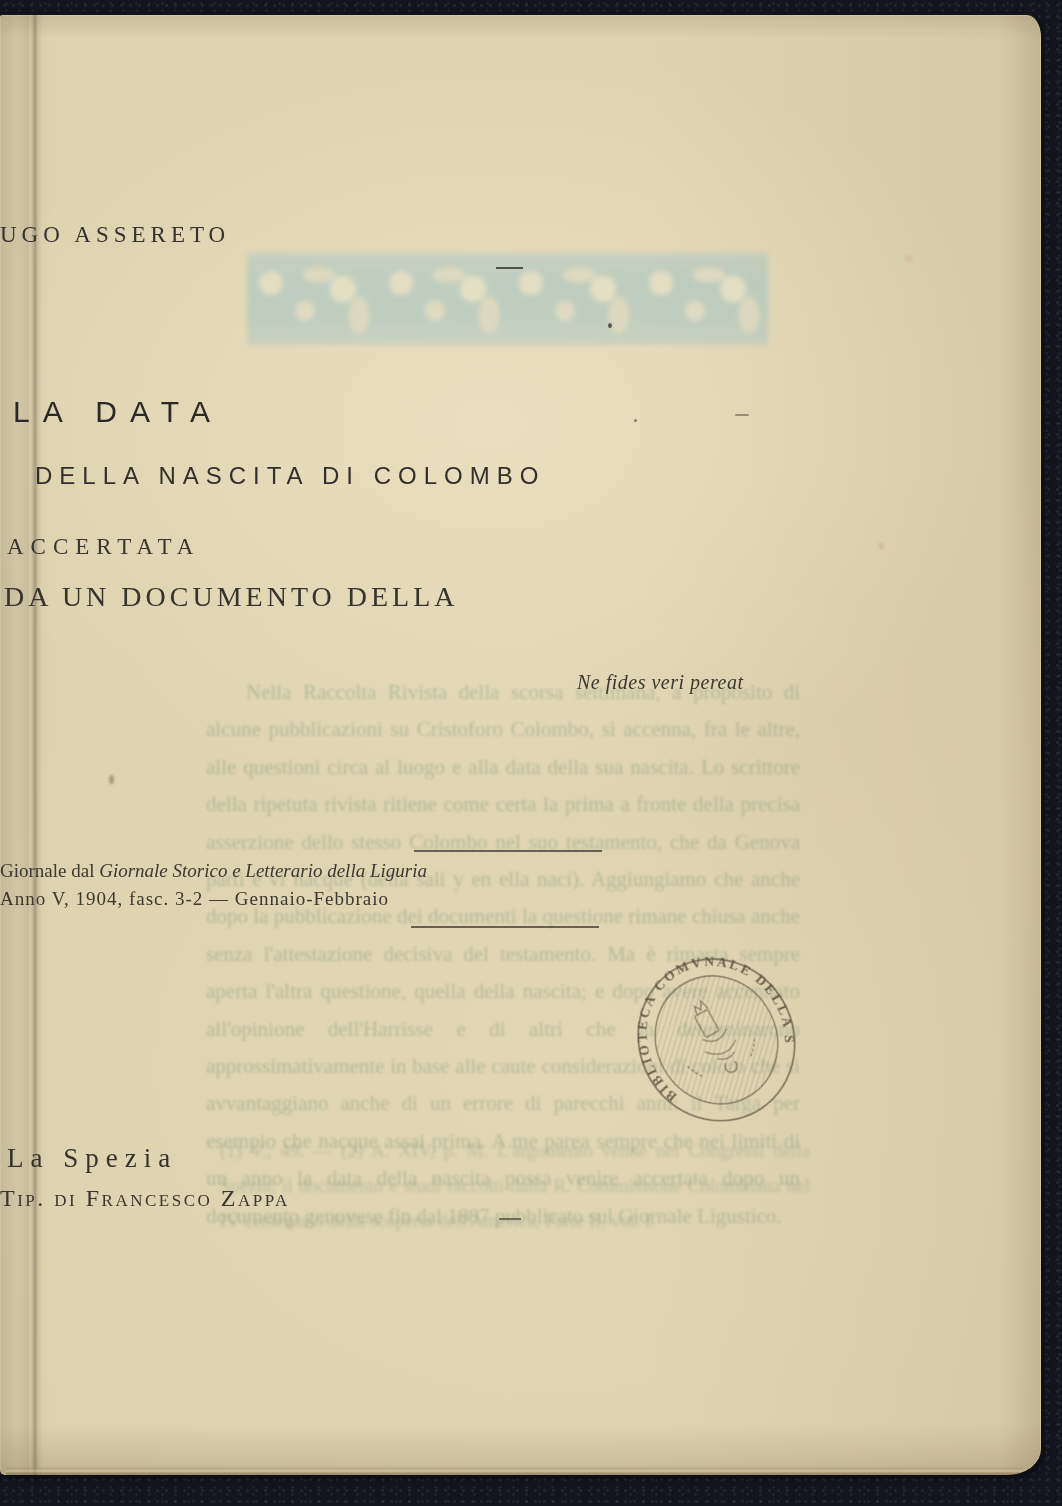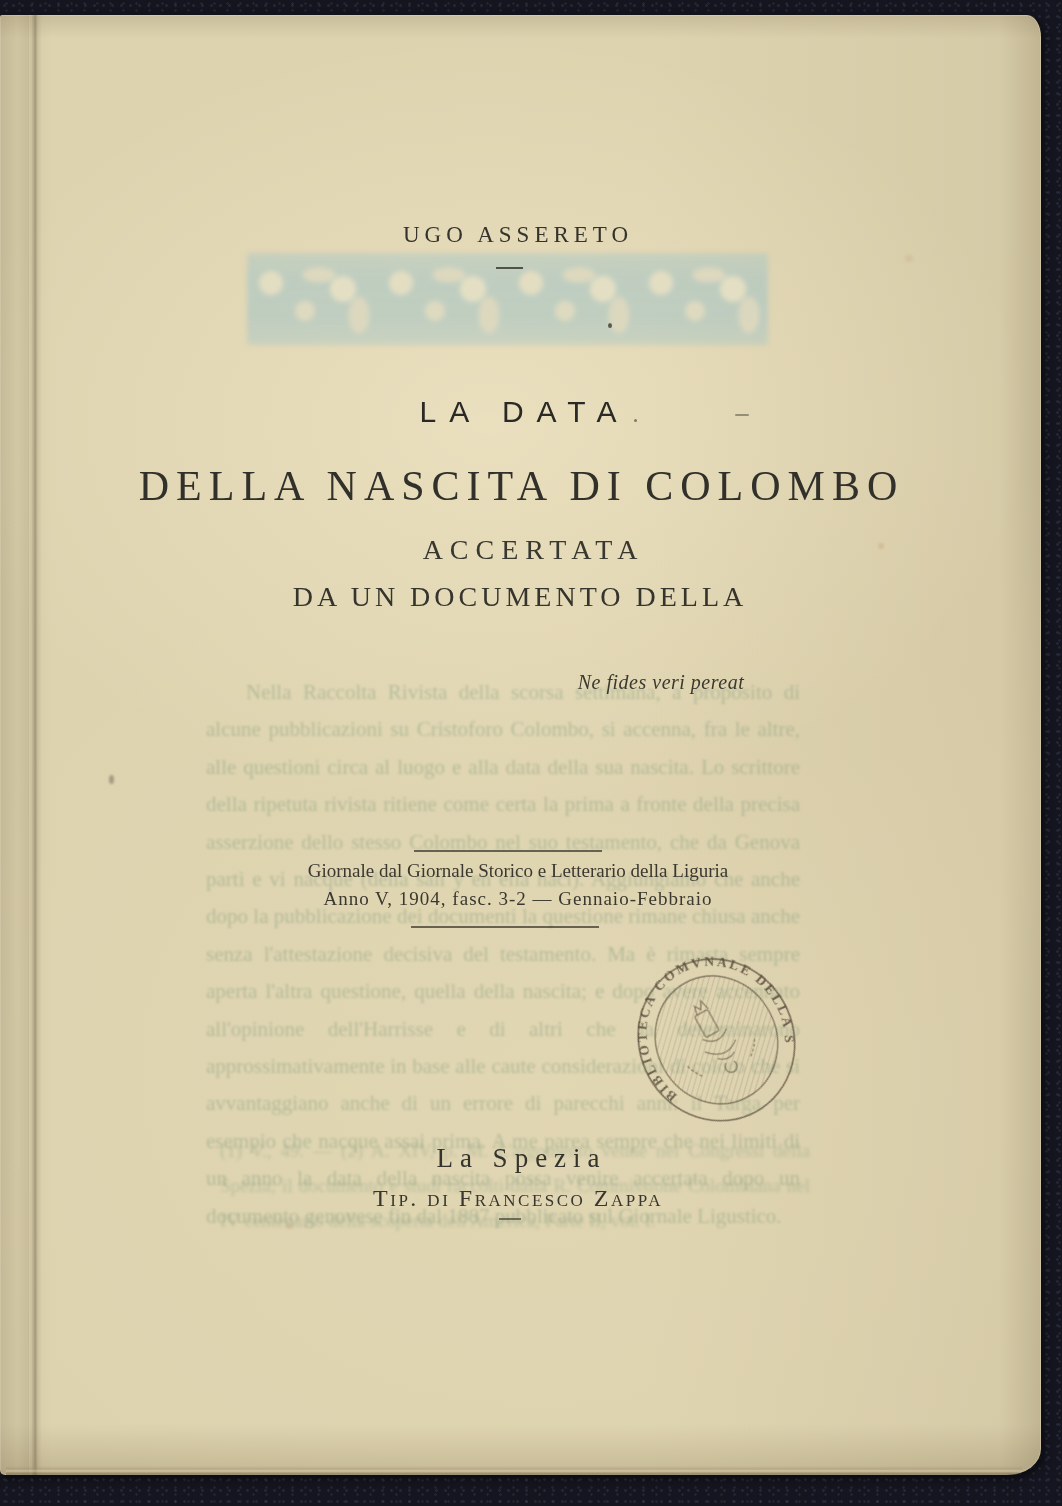--- a/index.html
+++ b/index.html
@@ -22,57 +22,57 @@
     border-bottom-right-radius:34px 26px;border-bottom-left-radius:5px;
     box-shadow:0 0 0 1px rgba(250,244,220,.25) inset, 2px 3px 9px rgba(0,0,0,.55);}
   .page::after{content:"";position:absolute;left:6px;right:18px;bottom:0;height:9px;
     background:linear-gradient(180deg, transparent 0, rgba(150,135,100,.35) 35%, rgba(220,210,180,.5) 55%, rgba(120,105,75,.45) 80%, rgba(95,85,60,.5) 100%);
     border-bottom-right-radius:20px;}
   .crease{position:absolute;top:0;left:28px;width:14px;height:100%;
     background:linear-gradient(90deg, transparent 0, rgba(100,88,62,.10) 25%, rgba(80,70,48,.38) 52%, rgba(120,106,76,.14) 70%, transparent 100%);}
   .left-strip{position:absolute;top:0;left:0;width:29px;height:100%;
     background:linear-gradient(90deg, rgba(110,98,70,.10), rgba(140,125,92,.04) 60%, rgba(90,78,55,.12) 100%);}
   .content{position:absolute;left:0;top:0;width:1020px;height:100%;}
-  .centered{position:absolute;left:8px;width:100%;text-align:center;color:#2b2a25;}
+  .centered{position:absolute;left:0;width:100%;color:#2b2a25;}
 
   .author{top:207px;font-size:23px;letter-spacing:5px;color:#34332d;}
   .author-rule{position:absolute;top:252px;left:496px;width:27px;height:2px;background:rgba(52,50,44,.8);}
 
   .ornament-band{position:absolute;top:238px;left:247px;width:521px;height:92px;
     background-color:rgba(170,198,198,.34);
     background-image:
       radial-gradient(circle 16px at 24px 30px, rgba(233,224,194,.85) 0 11px, transparent 13px),
       radial-gradient(circle 13px at 58px 58px, rgba(230,221,192,.8) 0 9px, transparent 11px),
       radial-gradient(circle 18px at 96px 36px, rgba(234,226,196,.85) 0 12px, transparent 14px),
       radial-gradient(ellipse 22px 10px at 72px 22px, rgba(228,219,190,.8) 0 70%, transparent 80%),
       radial-gradient(ellipse 14px 24px at 112px 62px, rgba(228,219,190,.75) 0 70%, transparent 82%),
       linear-gradient(180deg, rgba(166,196,196,.18), rgba(166,196,196,.42) 28%, rgba(166,196,196,.40) 72%, rgba(166,196,196,.16));
     background-size:130px 92px,130px 92px,130px 92px,130px 92px,130px 92px,100% 100%;
     background-repeat:repeat-x;
     filter:blur(2.5px);border-radius:3px;}
 
   .title1{top:380px;font-family:"Liberation Sans",sans-serif;font-weight:normal;font-size:30px;letter-spacing:13px;color:#2a2925;text-indent:13px;}
-  .title2{top:447px;font-family:Liberation Serif, serif;font-weight:400;font-size:42px;letter-spacing:7px;color:#31302a;text-indent:7px;}
-  .subtitle1{top:519px;font-size:28px;letter-spacing:7px;color:#383730;text-indent:7px;padding-left:12px;}
+  .title2{top:447px;font-family:Liberation Sans, sans-serif;font-weight:400;font-size:24px;letter-spacing:7px;color:#31302a;text-indent:7px;padding-left:28px;}
+  .subtitle1{top:519px;font-size:23px;letter-spacing:7px;color:#383730;text-indent:7px;}
   .subtitle2{top:566px;font-size:28px;letter-spacing:4px;color:#35342d;text-indent:4px;}
 
-  .motto{position:absolute;top:656px;left:555px;width:212px;text-align:center;
+  .motto{position:absolute;top:656px;left:577px;width:212px;text-align:left;
     font-style:italic;font-size:20px;color:#3a3930;letter-spacing:.5px;}
 
   .ghost{position:absolute;color:rgba(124,152,122,.42);filter:blur(1.3px);
     text-align:justify;font-size:21px;line-height:37.4px;z-index:0;}
   .ghost-main{left:206px;top:659px;width:594px;text-indent:40px;}
   .ghost-footnote{left:220px;top:1118px;width:590px;font-size:19px;line-height:35px;
     color:rgba(124,152,122,.36);filter:blur(1.5px);}
 
   .rule{position:absolute;height:2px;background:rgba(55,52,45,.72);}
   .rule-top{top:835px;left:414px;width:188px;}
   .rule-bottom{top:911px;left:411px;width:188px;}
   .extract1{top:845px;font-size:19px;color:#3a3830;z-index:1;}
-  .extract1 .ital{}
+  .extract1 .ital{font-style:italic;}
   .extract2{top:873px;font-size:19px;letter-spacing:1px;color:#3a3830;z-index:1;}
 
   .stamp{position:absolute;left:634px;top:938px;width:164px;height:172px;
     transform:rotate(-29deg);filter:blur(.4px);opacity:.88;z-index:2;}
 
   .imprint-city{top:1128px;font-size:27px;letter-spacing:7px;color:#34332c;z-index:3;text-indent:7px;font-family:Liberation Serif, serif;}
   .imprint-printer{top:1170px;font-size:24px;font-variant:small-caps;letter-spacing:2.5px;color:#38362e;z-index:3;}
   .imprint-dash{position:absolute;top:1203px;left:499px;width:22px;height:2px;background:rgba(60,58,50,.65);z-index:3;}
   .imprint-year{top:1220px;font-size:21px;letter-spacing:3px;color:#35342c;z-index:3;}
 

